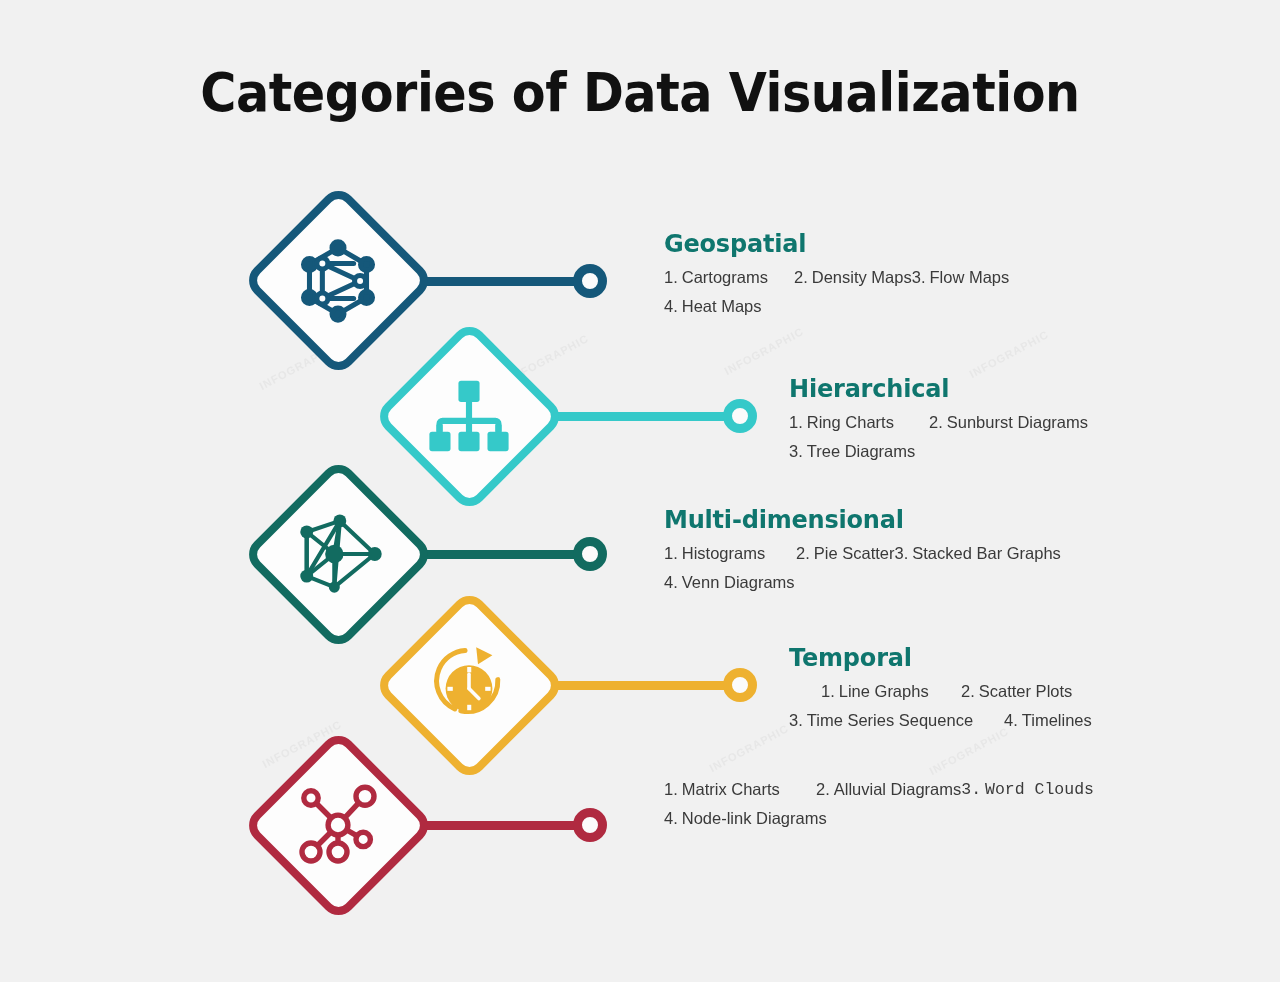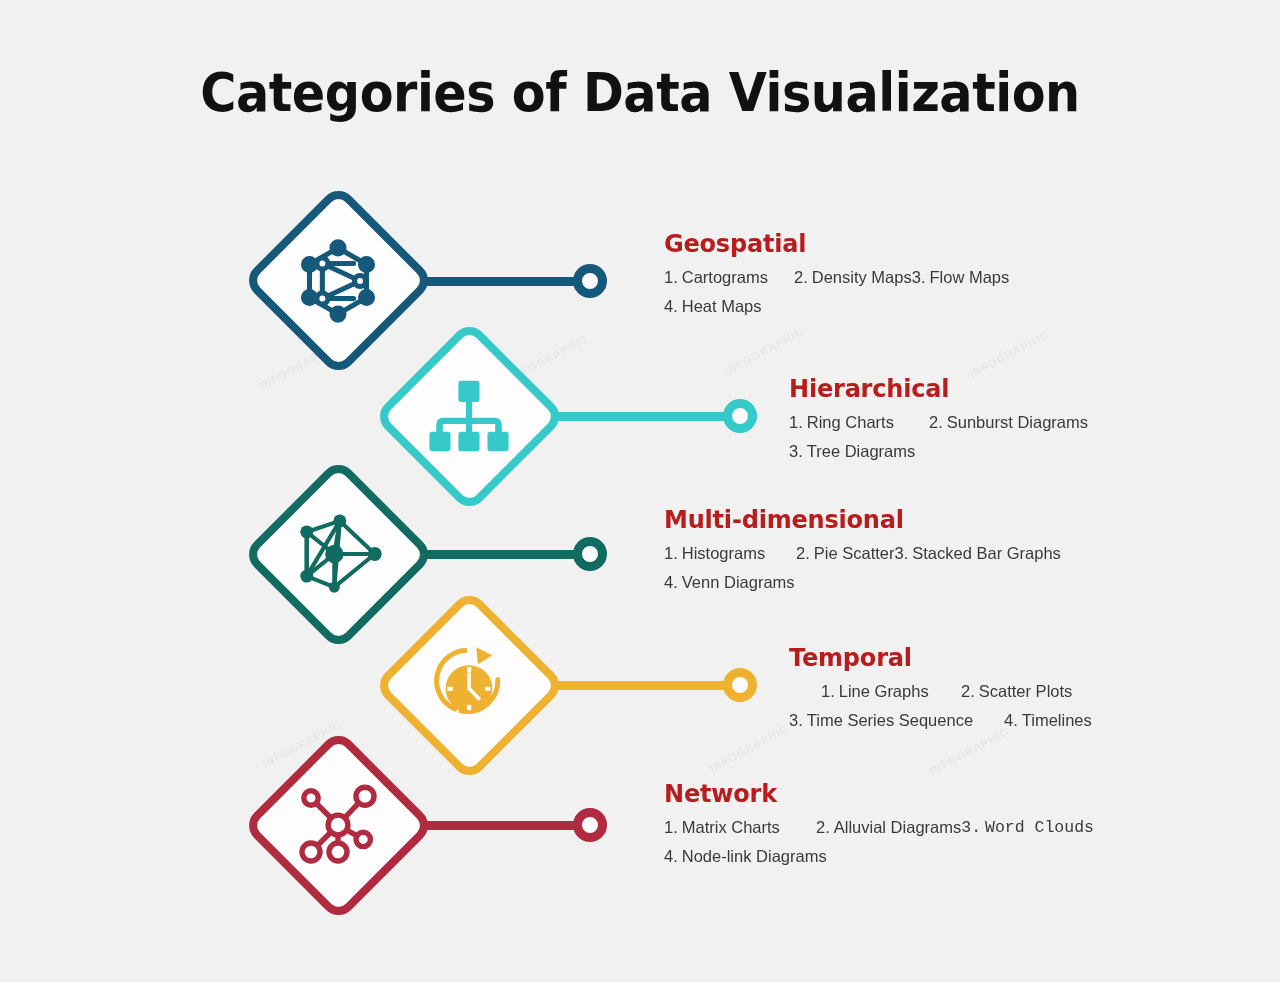--- a/index.html
+++ b/index.html
@@ -93,21 +93,21 @@
     pointer-events: none;
   }
   .diamond-icon svg { display: block; }
 
   
   .cat-block { position: absolute; }
   .cat-title {
     font-family: "DejaVu Sans", sans-serif;
     font-weight: 700;
     font-size: 24px;
-    color: #b91c1c;
+    color: #0f766e;
     letter-spacing: -0.2px;
     margin: 0 0 10px 0;
     white-space: nowrap;
   }
   .cat-items {
     display: flex;
     flex-wrap: wrap;
     font-family: "Liberation Sans", sans-serif;
     font-size: 16.5px;
     color: #3a3a3a;
@@ -269,21 +269,20 @@
         <path d="M50 50 L20 80"></path>
         <circle cx="50" cy="50" r="11" fill="#fdfdfd"></circle>
         <circle cx="20" cy="20" r="8" fill="#fdfdfd"></circle>
         <circle cx="80" cy="18" r="10" fill="#fdfdfd"></circle>
         <circle cx="78" cy="66" r="8" fill="#fdfdfd"></circle>
         <circle cx="50" cy="80" r="10" fill="#fdfdfd"></circle>
         <circle cx="20" cy="80" r="10" fill="#fdfdfd"></circle>
       </svg>
     </div>
     <div class="cat-block" style="left:664px;top:780px;width:450px;">
-      <div class="cat-title">Network</div>
       <div class="cat-items">
         <div class="item" style="width:152px;"><span class="num">1.</span><span>Matrix Charts</span></div>
         <div class="item"><span class="num">2.</span><span>Alluvial Diagrams</span></div>
         <div class="item" style="width:152px;font-family:Liberation Mono, monospace;"><span class="num">3.</span><span>Word Clouds</span></div>
         <div class="item"><span class="num">4.</span><span>Node-link Diagrams</span></div>
       </div>
     </div>
   </div>
 
 </div>

